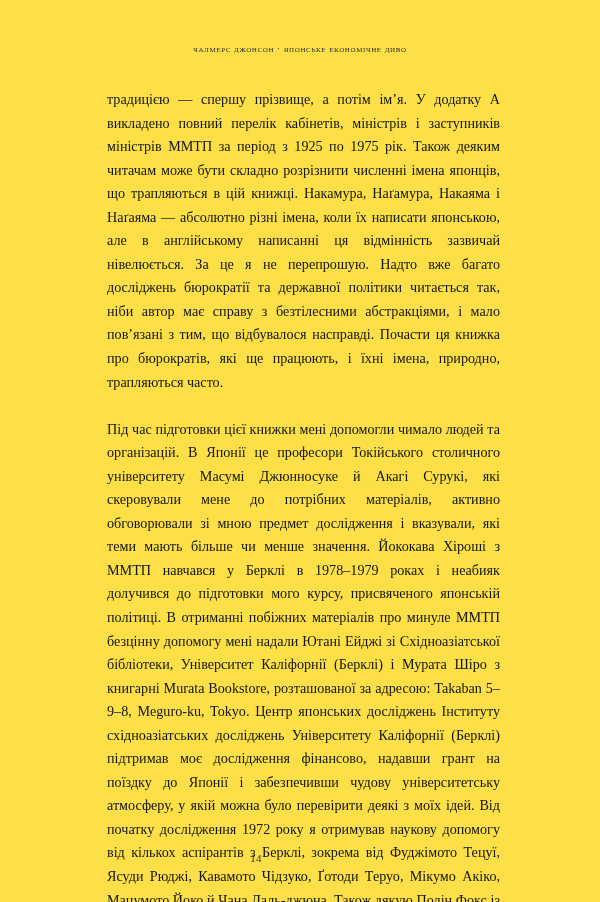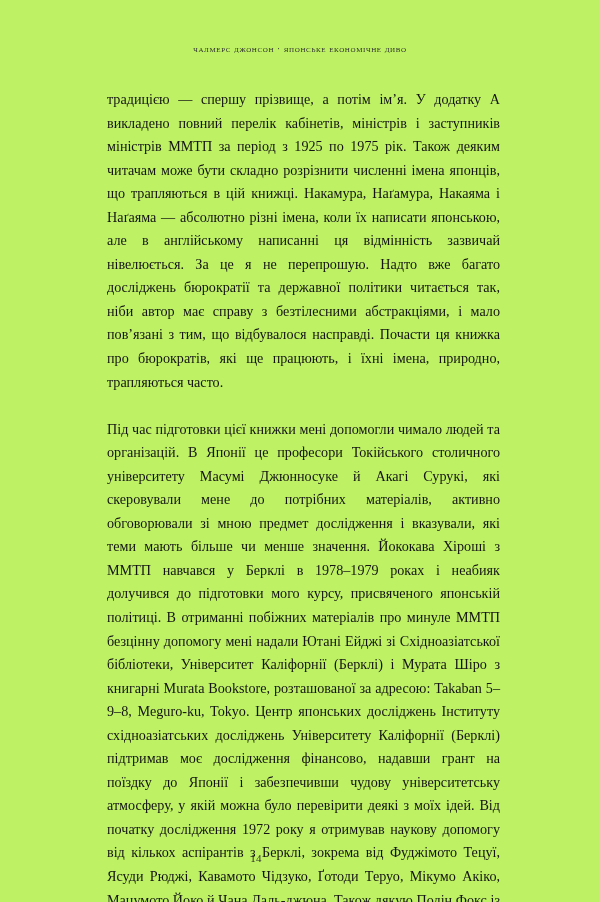--- a/index.html
+++ b/index.html
@@ -11,21 +11,21 @@
     width: 600px;
     height: 902px;
     font-family: "Liberation Serif", "DejaVu Serif", serif;
     color: #1a1a1a;
     overflow: hidden;
   }
   .page {
     position: relative;
     width: 600px;
     height: 902px;
-    background: #bef264;
+    background: #fde047;
     box-sizing: border-box;
   }
 
   
   .running-head {
     position: absolute;
     top: 44px;
     left: 0;
     width: 600px;
     text-align: center;

